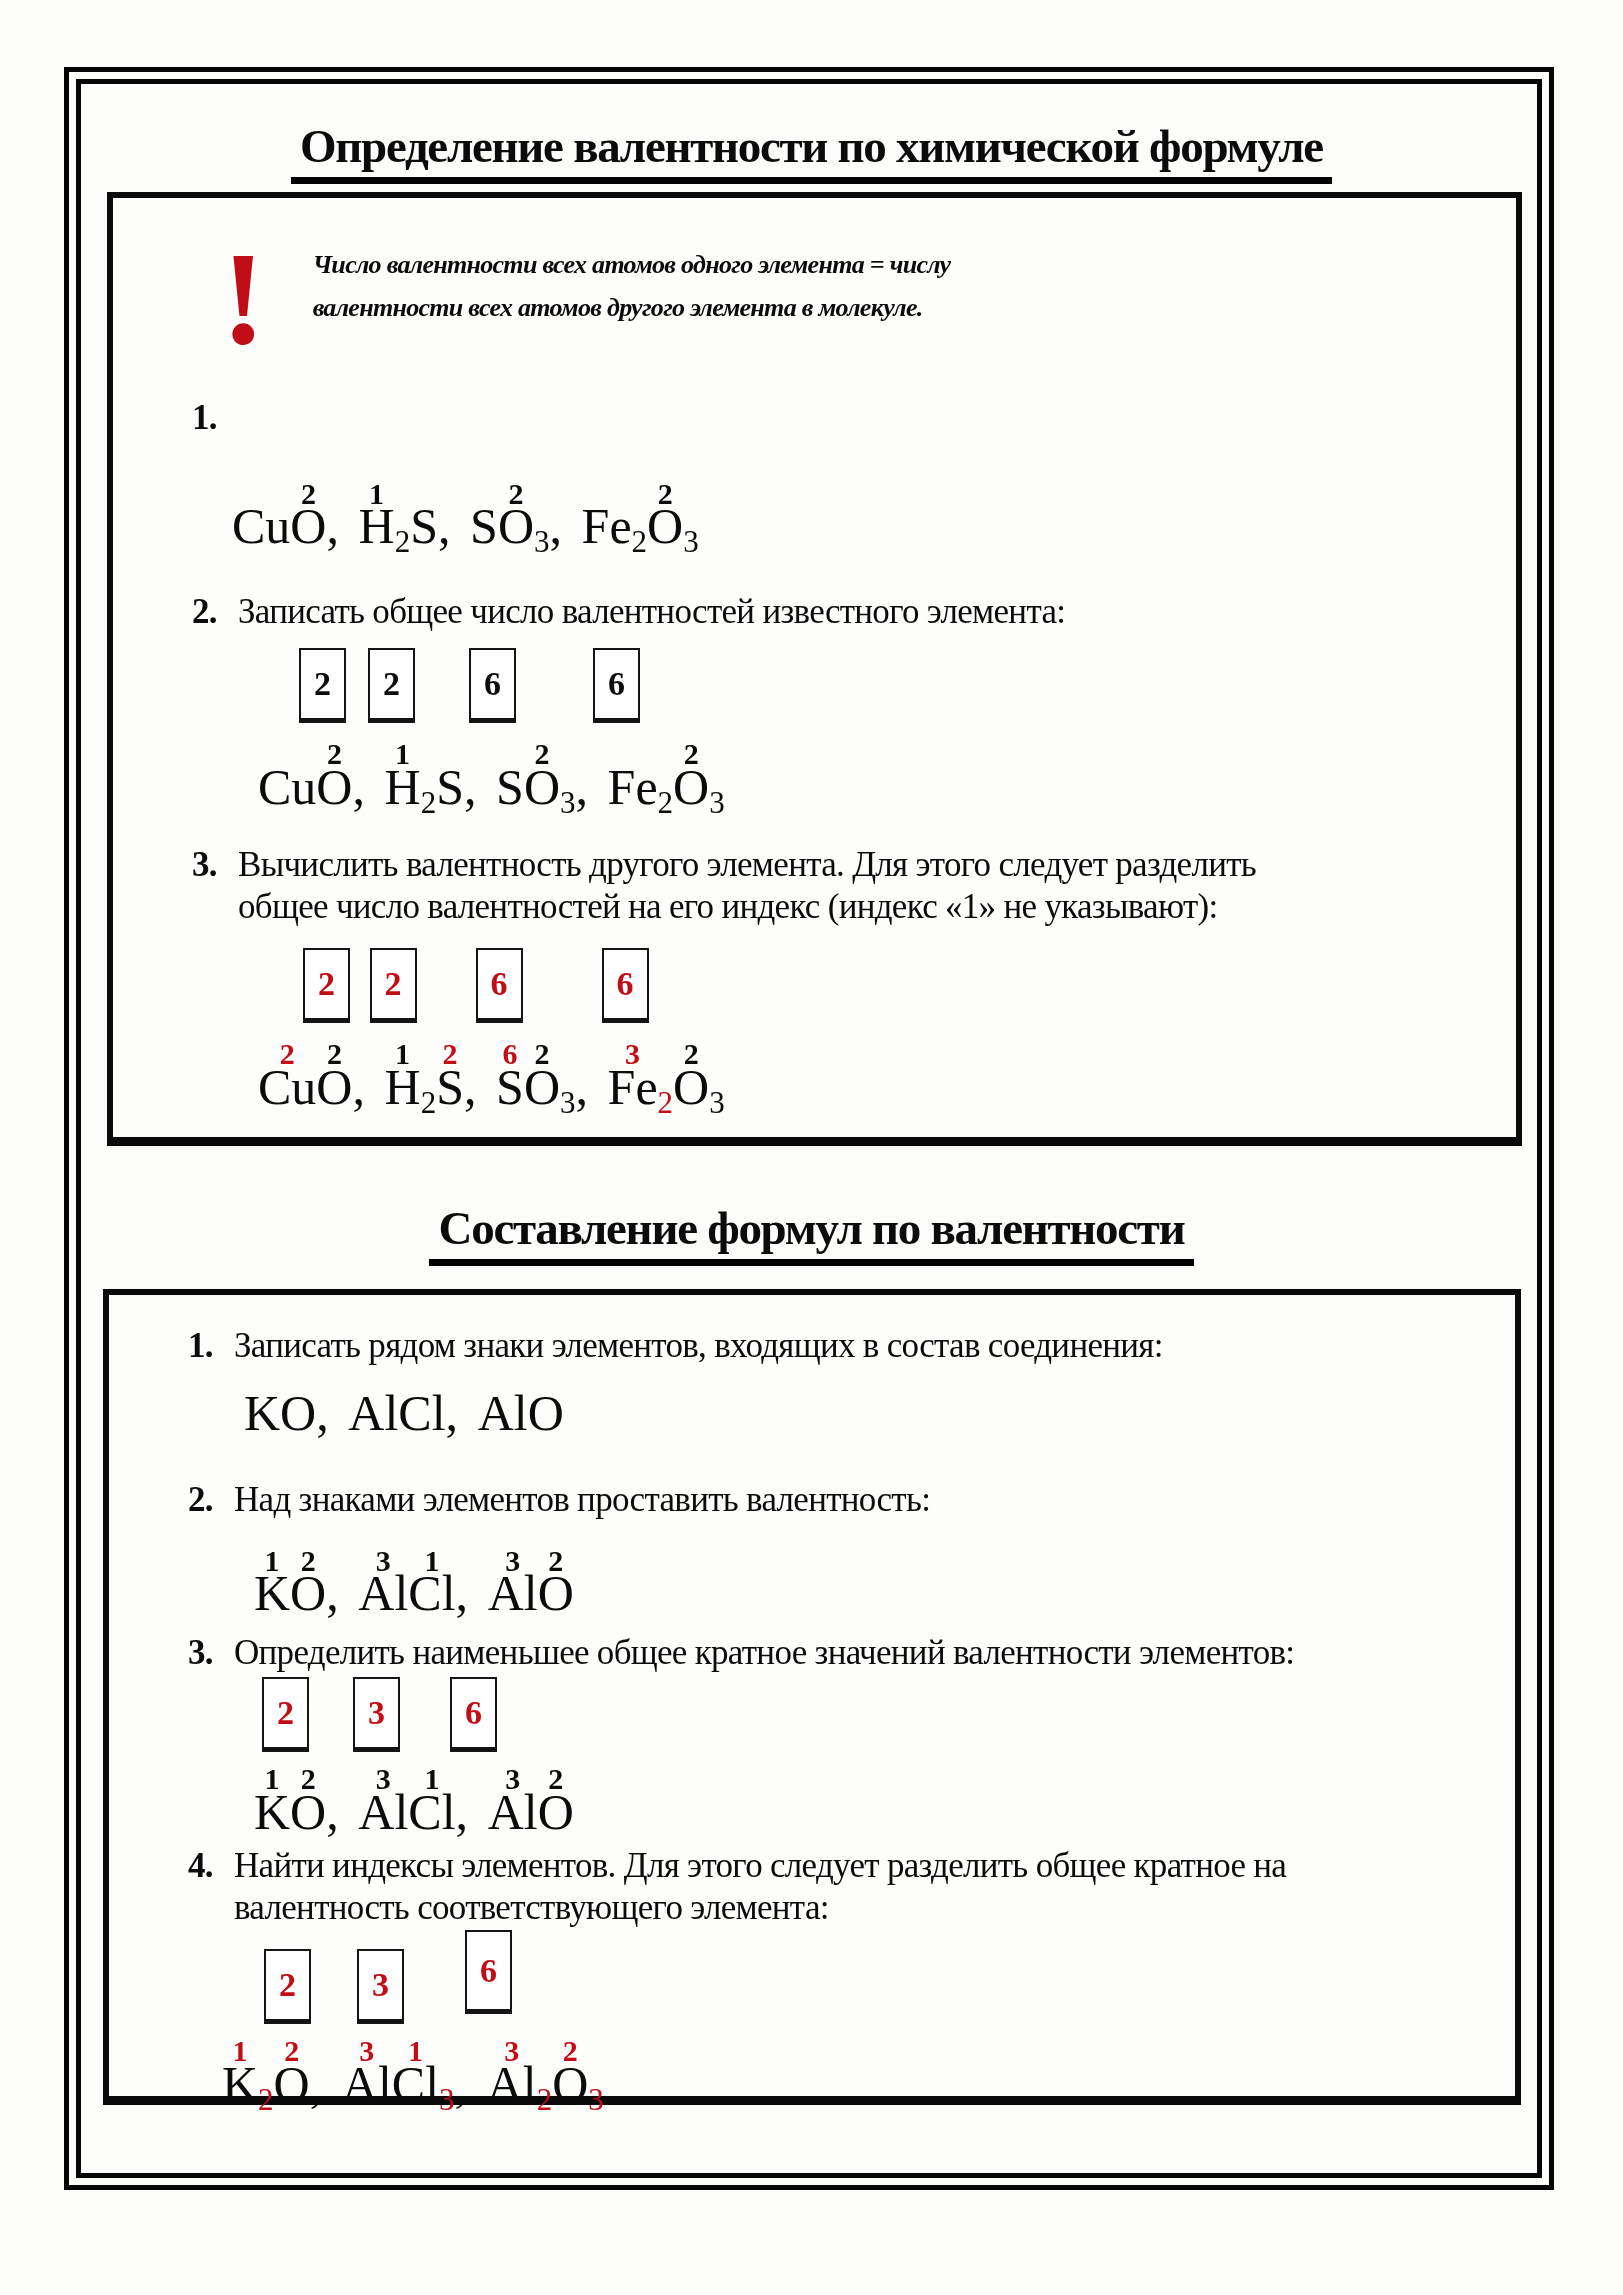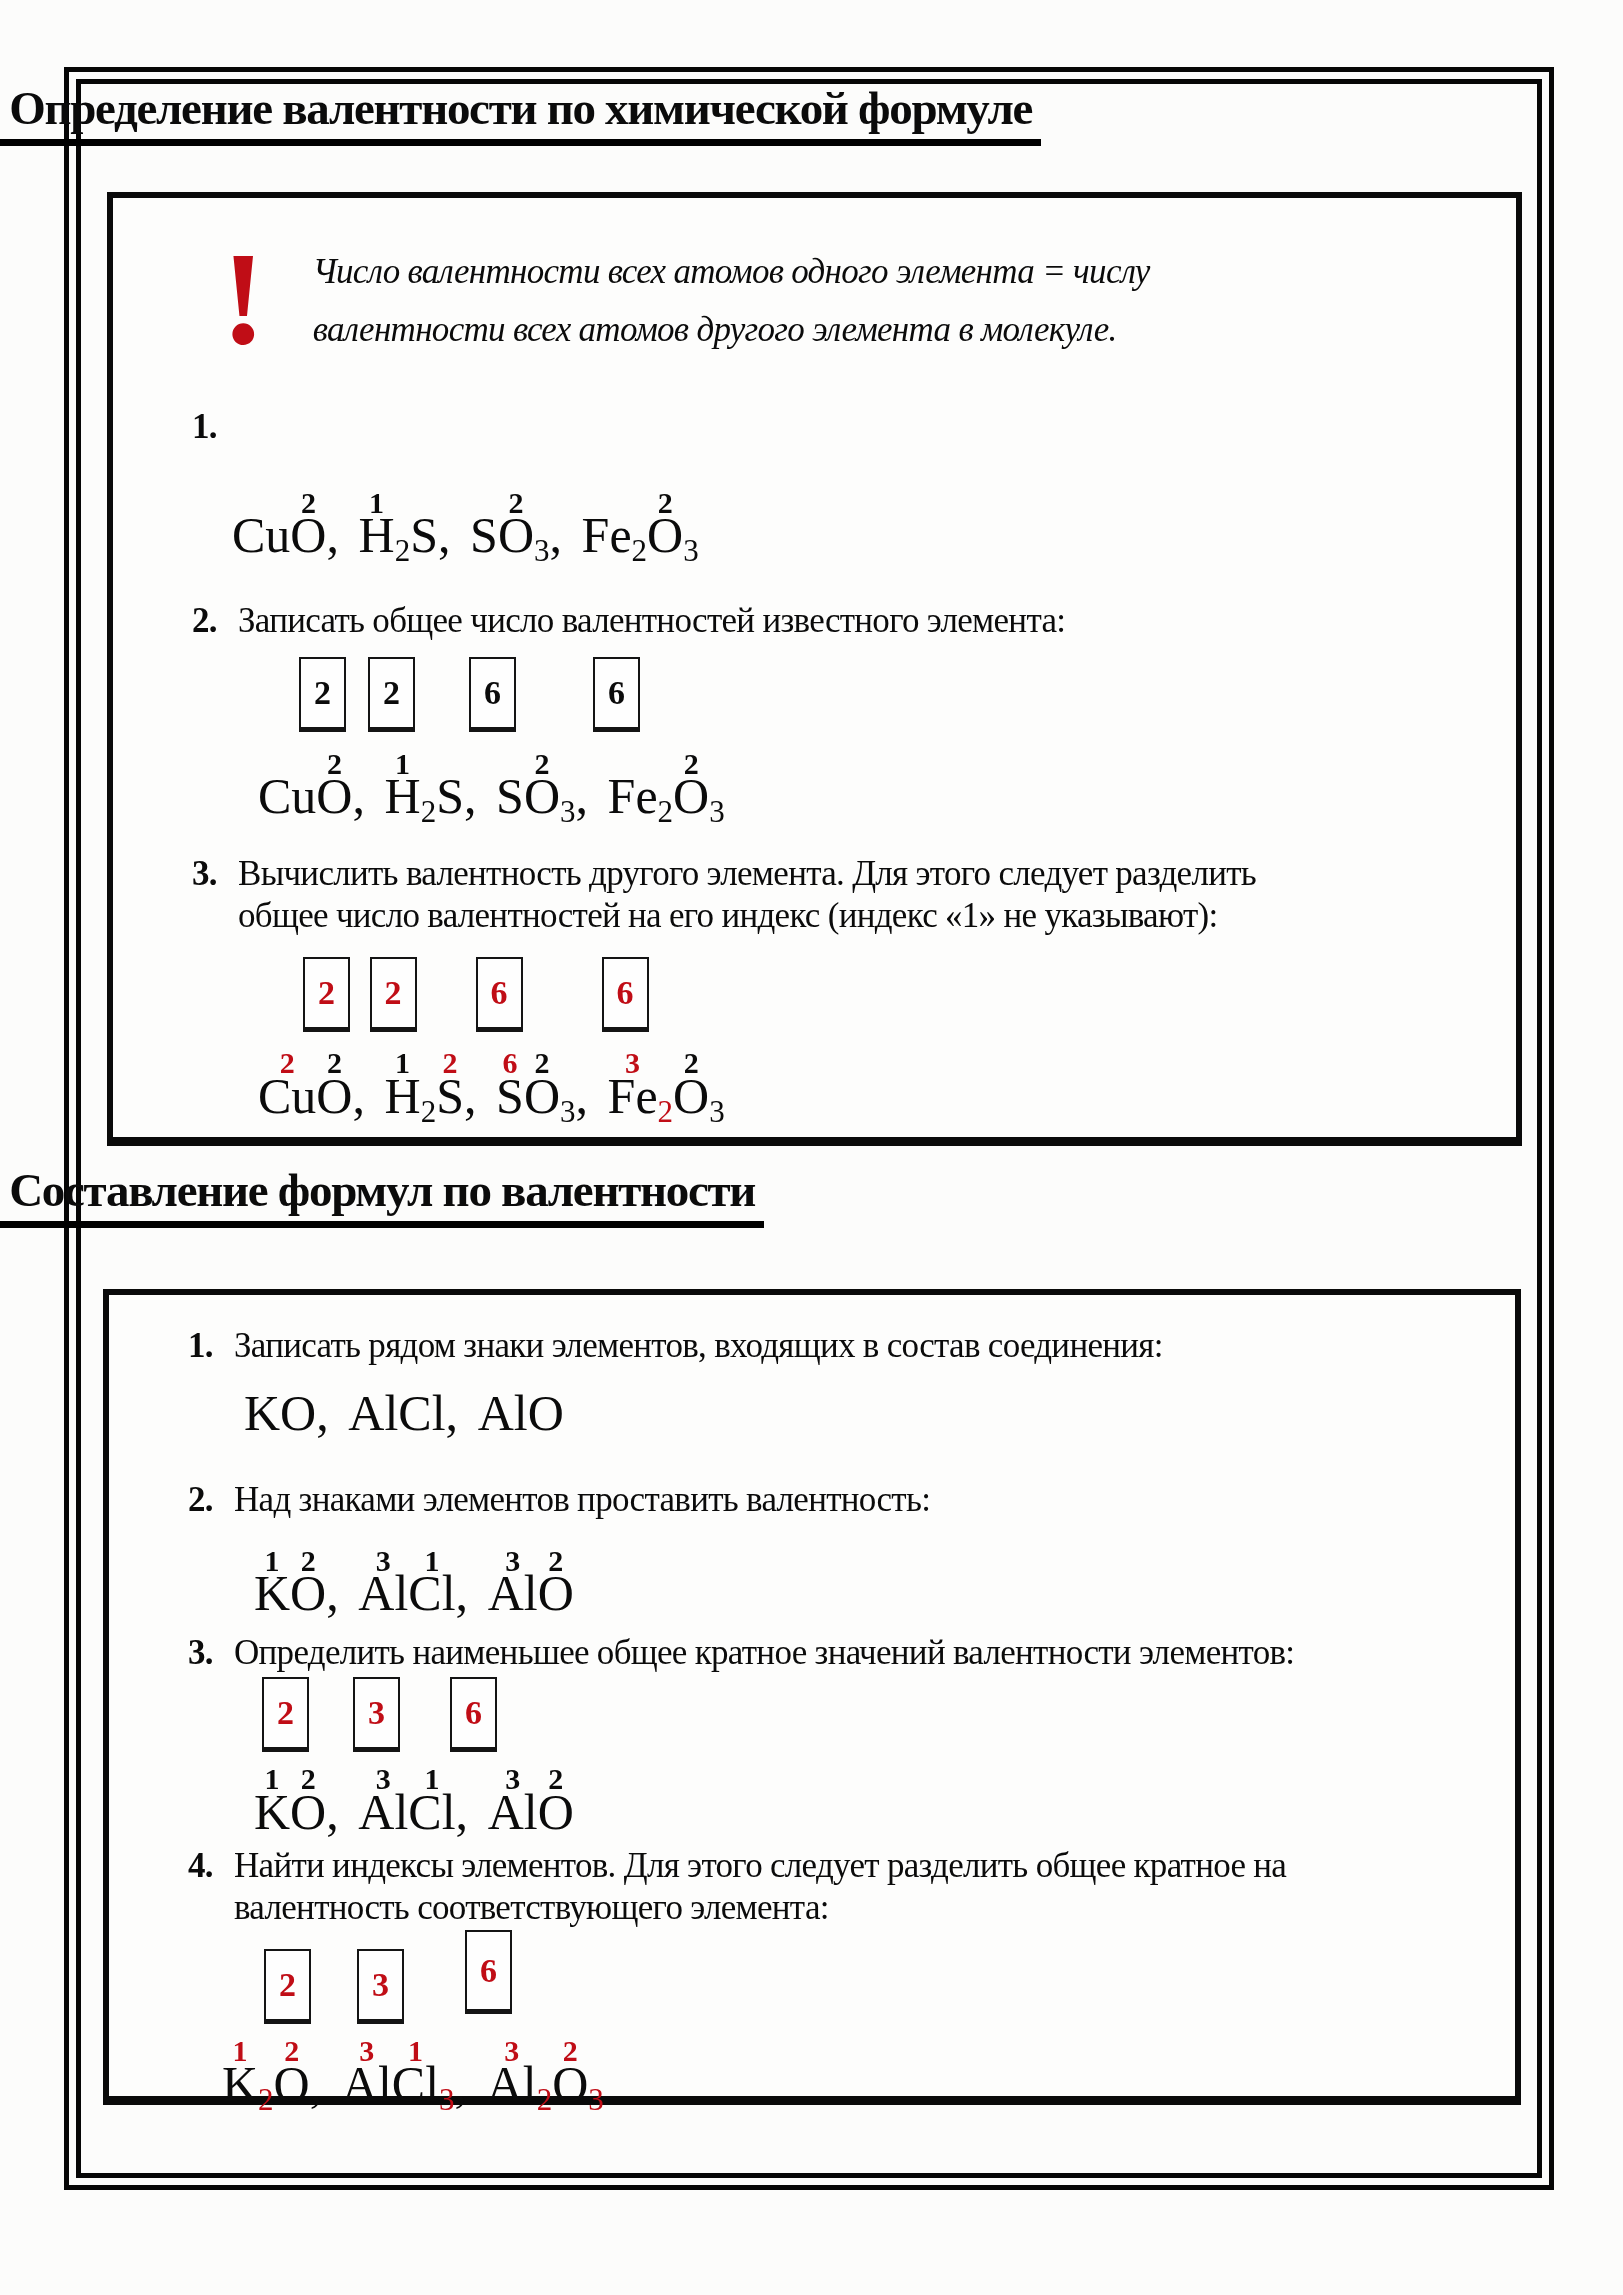--- a/index.html
+++ b/index.html
@@ -14,21 +14,21 @@
   
   .frame-outer{
     position:absolute;left:64px;top:67px;width:1480px;height:2113px;
     border:5.9px solid #060606;
   }
   .frame-inner{
     position:absolute;left:7.2px;top:7.2px;right:7.2px;bottom:7.2px;
     border:5.2px solid #060606;
   }
   
-  .sec-title{position:absolute;left:0;width:100%;}
+  .sec-title{position:absolute;left:0;width:100%;text-align:center;margin-top:38px;}
   #title1{top:82px;}
   #title2{top:1164px;}
   .sec-title .t{
     display:inline-block;
     font-size:47px;font-weight:700;letter-spacing:-1.3px;line-height:1.12;
     border-bottom:7.9px solid #000;
     padding:0 9.2px 3.9px 9.2px;
   }
   
   .content-box{
@@ -38,21 +38,21 @@
   }
   #box1{left:107px;top:192px;width:1403px;height:939px;}
   #box2{left:103px;top:1289px;width:1406px;height:801px;}
   
   .warn{display:flex;align-items:flex-start;padding-left:108px;padding-right:52px;margin-top:44px;}
   .warn-mark{
     flex:none;color:#c00d16;font-size:134px;font-weight:700;line-height:0.78;
     margin-right:47px;margin-top:3.9px;
   }
   .warn-text{
-    font-size:35px;font-weight:400;font-style:italic;letter-spacing:-0.7px;
+    font-size:26px;font-weight:700;font-style:italic;letter-spacing:-0.7px;
     line-height:1.66;padding-top:1.3px;
   }
   .warn-text .wline{display:block;}
   
   .step{display:flex;padding-left:79px;padding-right:46px;font-size:35px;letter-spacing:-0.7px;line-height:1.18;}
   .step-num{flex:none;width:46px;font-weight:700;}
   .step-line{display:block;}
   
   .f-row{white-space:nowrap;font-size:50px;line-height:1.1;padding-left:145px;}
   .f-row.with-vals{padding-top:37px;}

